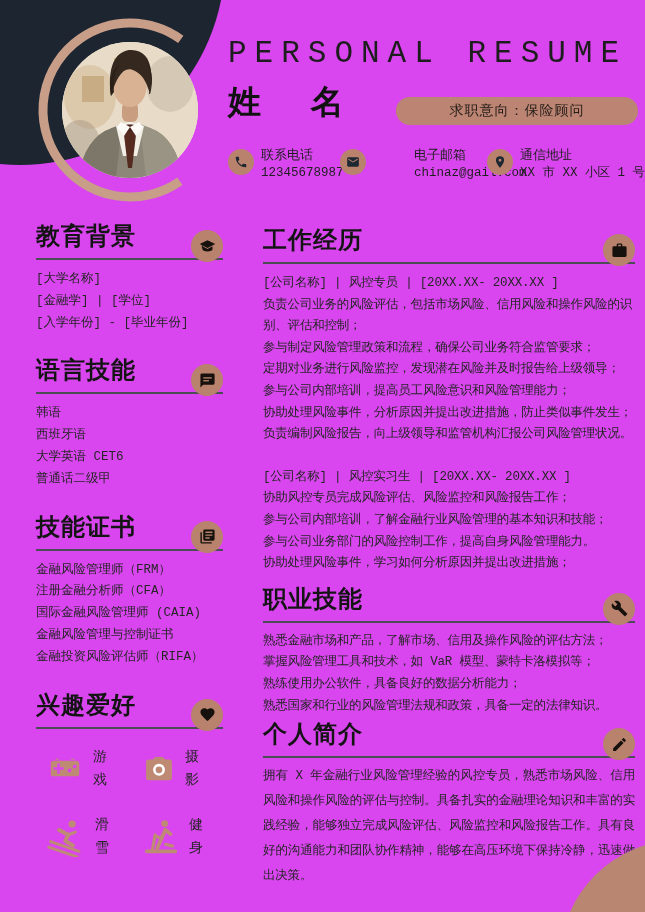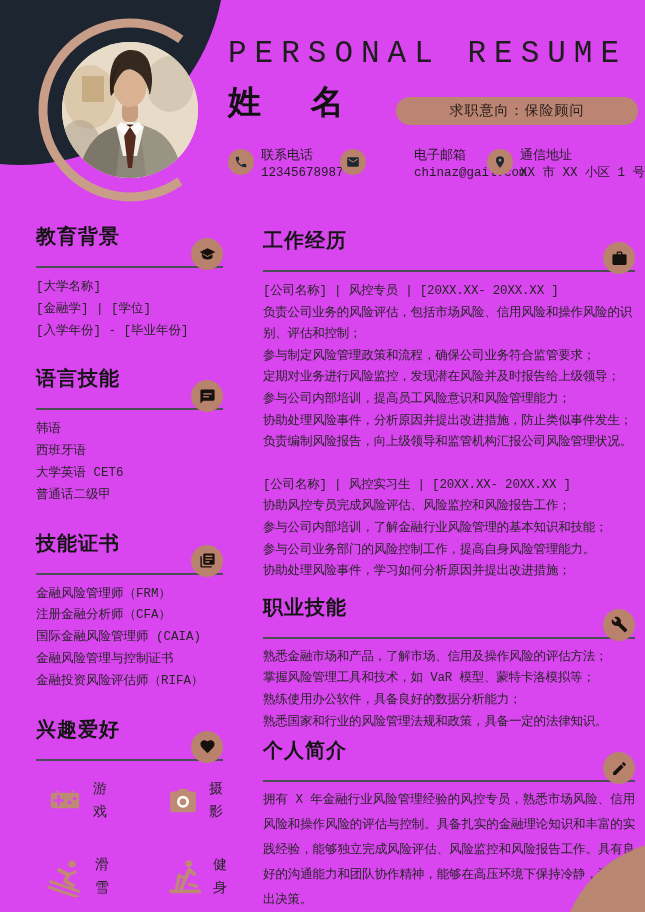--- a/index.html
+++ b/index.html
@@ -38,34 +38,34 @@
   .cicon svg { width:14px; height:14px; fill:#1e2833; }
   .ctext { font-size:12.5px; line-height:16.5px; color:#1f1f1f; white-space:nowrap; }
   .clabel { font-size:13px; }
 
   
   .col-left  { position:absolute; left:36px;  top:226px; width:187px; }
   .col-right { position:absolute; left:263px; top:230px; width:372px; }
 
   .shead { display:flex; justify-content:space-between; align-items:flex-end;
     border-bottom:2px solid #4a4e54; }
-  .stitle { font-size:20px; line-height:24px; font-weight:600; color:#141414;
-    letter-spacing:1px; padding-bottom:16px; }
+  .stitle { font-size:24px; line-height:24px; font-weight:600; color:#141414;
+    letter-spacing:1px; padding-bottom:8px; }
   .hicon { width:32px; height:32px; border-radius:50%; background:#b9826d; flex:none;
     display:flex; align-items:center; justify-content:center; margin-bottom:-4px; }
   .hicon svg { width:17px; height:17px; fill:#17110d; }
 
   
   .sec-l { margin-bottom:26px; }
   .slist { margin-top:9px; }
   .sitem { font-size:12.5px; line-height:21.8px; color:#262626; white-space:nowrap; }
 
   
   .hobby-grid { display:grid; grid-template-columns:96px 96px; row-gap:16px;
-    margin-top:14px; padding-left:10px;gap:24px; }
+    margin-top:14px; padding-left:10px; }
   .hobby { display:flex; align-items:center; gap:9px; height:52px; }
   .hob-icon svg { fill:#bf8a74; display:block; }
   .hob-label { width:15px; word-break:break-all; font-size:14px; line-height:23px;
     color:#262626; font-weight:500; }
 
   
   .sec-work { margin-top:0; } .sec-skill { margin-top:14px; } .sec-prof { margin-top:7px; }
   .rbody { margin-top:9px; }
   .rline, .rhead { font-size:12.5px; line-height:21.6px; letter-spacing:-0.2px; color:#262626; }
   .job + .job { margin-top:21px; }

